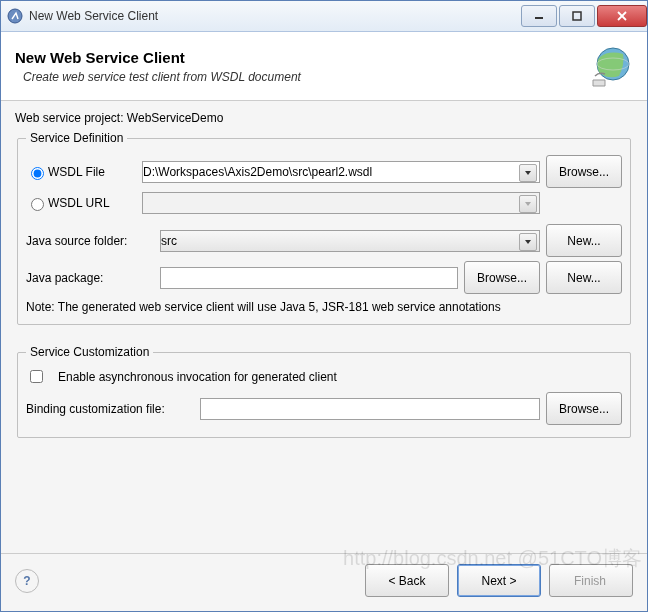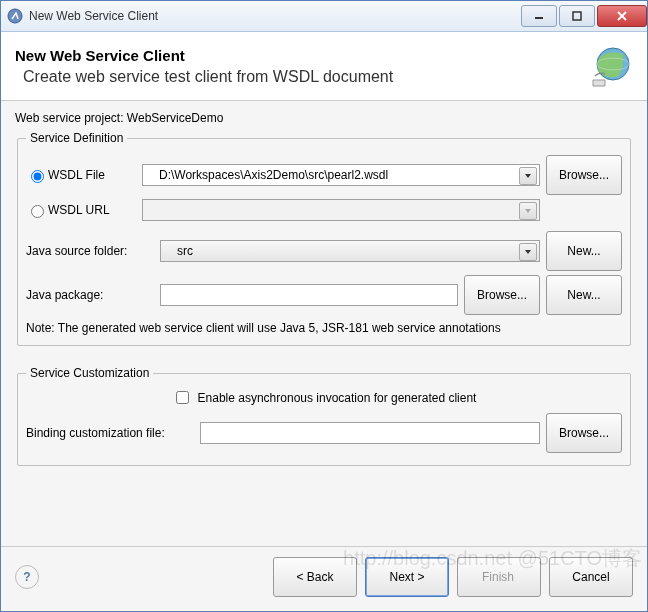--- a/index.html
+++ b/index.html
@@ -65,23 +65,24 @@
   display: flex;
   align-items: center;
 }
 .header-text { flex: 1; }
 .header-title {
   font-size: 15px;
   font-weight: bold;
   margin-bottom: 4px;
 }
 .header-desc {
-  font-size: 16px;
+  font-size: 12px;
   color: #333;
   padding-left: 8px;
+  font-style: italic;
 }
 .header-icon {
   width: 48px; height: 48px;
 }
 .content {
   flex: 1;
   padding: 10px 14px 0 14px;
   background: #f5f5f5;
   overflow: hidden;
 }
@@ -112,21 +113,21 @@
 .row label.fixed input[type=radio] {
   margin-right: 4px;
 }
 .combo {
   flex: 1;
   height: 22px;
   border: 1px solid #a0a0a0;
   background: #fff;
   display: flex;
   align-items: center;
-  padding: 0 16px;
+  padding: 0 0;
   position: relative;
   box-sizing: border-box;
 }
 .combo.disabled { background: #f2f2f2; color: #888; }
 .combo .arrow {
   position: absolute;
   right: 2px;
   top: 2px;
   width: 16px;
   height: 16px;
@@ -140,21 +141,21 @@
 }
 .textinput {
   flex: 1;
   height: 22px;
   border: 1px solid #a0a0a0;
   background: #fff;
   box-sizing: border-box;
   padding: 2px 4px;
 }
 .btn {
-  height: 40px;
+  height: 33px;
   min-width: 76px;
   border: 1px solid #999;
   border-radius: 3px;
   background: linear-gradient(to bottom, #fdfdfd, #e5e5e5);
   padding: 0 10px;
   font-size: 12px;
   cursor: pointer;
   display: inline-flex;
   align-items: center;
   justify-content: center;
@@ -168,23 +169,22 @@
 }
 .label-col2 {
   min-width: 168px;
 }
 .note {
   margin: 6px 0 2px 0;
 }
 .checkbox-row {
   display: flex;
   align-items: center;
-  gap: 6px;
+  gap: 12px;
   margin: 2px 0 6px 0;
-  justify-content: center;
 }
 .footer {
   border-top: 1px solid #ccc;
   padding: 10px 14px 14px 14px;
   background: #f5f5f5;
   display: flex;
   align-items: center;
 }
 .footer .help {
   width: 22px; height: 22px;
@@ -345,19 +345,18 @@
     </fieldset>
 
   </div>
 
   <div class="footer">
     <div class="help">?</div>
     <div class="footer-btns">
       <button class="btn">&lt; Back</button>
       <button class="btn default">Next &gt;</button>
       <button class="btn" disabled="">Finish</button>
-      <button class="btn">Cancel</button>
     </div>
   </div>
 
 </div>
 
 <div class="watermark">http://blog.csdn.net @51CTO博客</div>
 
 </body></html>

